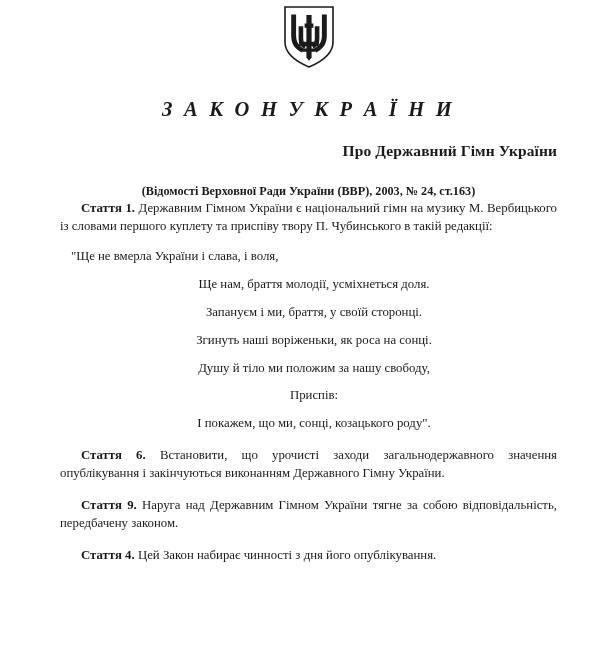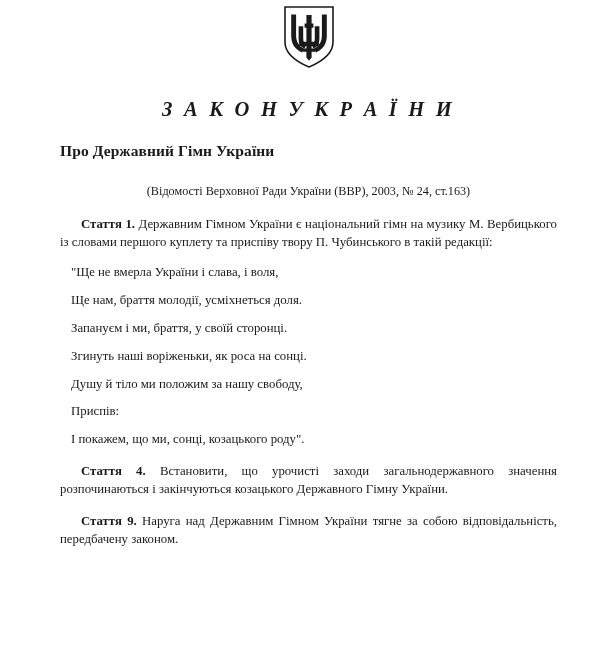--- a/index.html
+++ b/index.html
@@ -41,64 +41,65 @@
   .law-title {
     text-align: center;
     font-weight: bold;
     font-style: italic;
     font-size: 20.5px;
     letter-spacing: 3.2px;
     margin: 29px 0 0 0;
     line-height: 1.2;
   }
   .law-subtitle {
-    text-align: left;
+    text-align: right;
     font-weight: bold;
     font-size: 15.5px;
     letter-spacing: 0.1px;
     margin: 20px 0 0 0;
     line-height: 1.2;
   }
   .citation {
     text-align: center;
-    font-weight: normal;
+    font-weight: bold;
     font-size: 12.2px;
     margin: 24px 0 0 0;
     line-height: 1.2;
   }
 
   
   .article {
     font-size: 12.8px;
     line-height: 1.42;
     text-align: justify;
     text-indent: 21px;
     margin: 14px 0 0 0;
     hyphens: none;
   }
   .article:first-of-type {
-    margin-top: 16px;
+    margin-top: 0;
     font-family: Liberation Serif, serif;
   }
   .article b {
     font-weight: bold;
   }
 
   .anthem-line {
     font-size: 12.8px;
     line-height: 1.2;
     margin: 0;
     padding-left: 11px;
     text-align: left;
   }
   .anthem-block {
     margin: 14px 0 0 0;
   }
   .anthem-block .anthem-line + .anthem-line {
     margin-top: 12.5px;
+    text-align: center;
   }
 </style>
 </head>
 <body>
 
 <div class="page">
 
   <div class="emblem-wrap">
     <svg class="emblem" viewBox="0 0 52 62" aria-hidden="true">
       <path d="M2 1 H50 V36 C50 48 38 56 26 61 C14 56 2 48 2 36 Z" fill="#ffffff" stroke="#1a1a1a" stroke-width="1.6"></path>
@@ -133,19 +134,20 @@
   <div class="anthem-block">
     <p class="anthem-line">"Ще не вмерла України і слава, і воля,</p>
     <p class="anthem-line">Ще нам, браття молодії, усміхнеться доля.</p>
     <p class="anthem-line">Запануєм і ми, браття, у своїй сторонці.</p>
     <p class="anthem-line">Згинуть наші воріженьки, як роса на сонці.</p>
     <p class="anthem-line">Душу й тіло ми положим за нашу свободу,</p>
     <p class="anthem-line">Приспів:</p>
     <p class="anthem-line">І покажем, що ми, сонці, козацького роду".</p>
   </div>
 
-  <p class="article"><b>Стаття 4.</b><span> Встановити, що урочисті заходи загальнодержавного значення розпочинаються і закінчуються козацького Державного Гімну України.</span></p>
+  <p class="article"><b>Стаття 6.</b><span> Встановити, що урочисті заходи загальнодержавного значення опублікування і закінчуються виконанням Державного Гімну України.</span></p>
 
 
   <p class="article"><b>Стаття 9.</b><span> Наруга над Державним Гімном України тягне за собою відповідальність, передбачену законом.</span></p>
 
+  <p class="article"><b>Стаття 4.</b><span> Цей Закон набирає чинності з дня його опублікування.</span></p>
 
 </div>
 
 </body></html>

